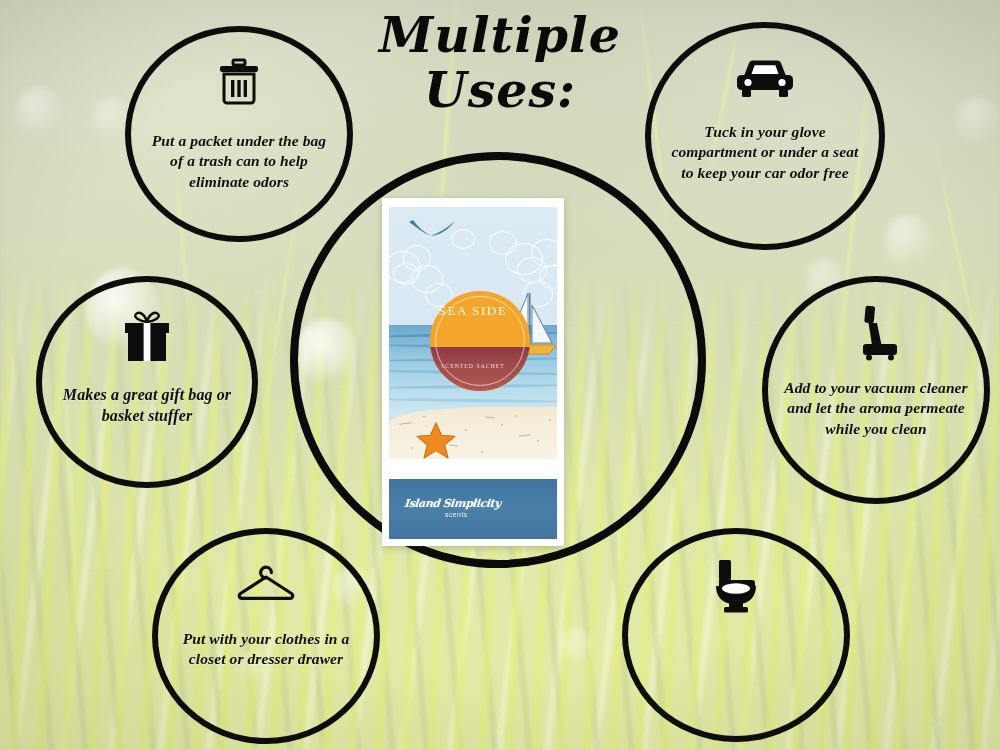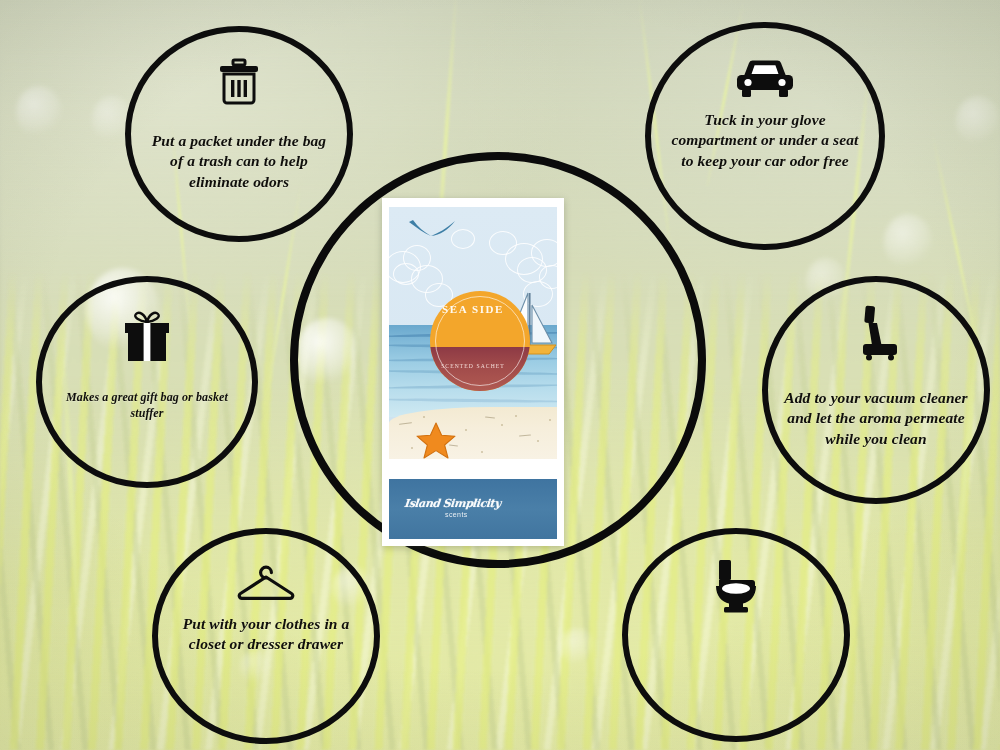--- a/index.html
+++ b/index.html
@@ -107,28 +107,28 @@
     font-weight:700;
     color:#100f0c;
     line-height:1.32;
     letter-spacing:.1px;
     padding:0 14px;
     text-shadow:0 1px 0 rgba(255,255,255,.25);
   }
 
   #b-trash{left:125px;top:26px;width:228px;height:216px;}
   #b-trash .txt{font-size:15.5px;margin-top:21px;}
-  #b-car{left:645px;top:22px;width:240px;height:228px;}
+  #b-car{left:645px;top:22px;width:240px;height:228px;gap:12px;}
   #b-car .txt{font-size:15.5px;margin-top:6px;}
   #b-gift{left:36px;top:276px;width:222px;height:212px;}
-  #b-gift .txt{font-size:12px;margin-top:22px;}
+  #b-gift .txt{font-size:16px;margin-top:16px;}
   #b-vac{left:762px;top:276px;width:228px;height:228px;}
-  #b-vac .txt{font-size:15.5px;margin-top:22px;}
+  #b-vac .txt{font-size:15.5px;margin-top:12px;}
   #b-hanger{left:152px;top:528px;width:228px;height:216px;}
-  #b-hanger .txt{font-size:15.5px;margin-top:8px;}
+  #b-hanger .txt{font-size:15.5px;margin-top:23px;}
   #b-toilet{left:622px;top:528px;width:228px;height:214px;}
   #b-toilet .txt{font-size:15.5px;margin-top:8px;}
 
   
   #center-circle{
     position:absolute;
     left:290px;top:152px;
     width:416px;height:416px;
     border-radius:50%;
     border:8px solid #0b0b0b;
@@ -195,21 +195,21 @@
     position:absolute;inset:5px;border-radius:50%;border:1.2px solid rgba(255,255,255,.6);
   }
   #sun .sun-lower{
     position:absolute;left:0;right:0;top:56%;bottom:0;
     background:linear-gradient(to bottom,#8d3a45 0%,#a04a4a 40%,#b05a52 100%);
   }
   #sun-title{
     position:absolute;left:0;right:0;top:38%;
     text-align:center;
     font-family:"Liberation Serif", serif;
-    font-size:11px;font-weight:700;letter-spacing:1.6px;
+    font-size:13px;font-weight:400;letter-spacing:1.6px;
     color:#fffaf0;
   }
   #sun-sub{
     position:absolute;left:0;right:0;top:62%;
     text-align:center;
     font-family:"Liberation Serif", serif;
     font-size:5.6px;font-weight:400;letter-spacing:1.1px;
     color:#f3dcd8;
   }
 
@@ -270,20 +270,24 @@
     <div class="bokeh" style="left:884px;top:214px;width:48px;height:56px;opacity:.6;"></div>
     <div class="bokeh" style="left:806px;top:258px;width:40px;height:46px;opacity:.5;"></div>
     <div class="bokeh" style="left:956px;top:96px;width:44px;height:50px;opacity:.5;"></div>
     <div class="bokeh" style="left:332px;top:566px;width:40px;height:44px;opacity:.55;"></div>
     <div class="bokeh" style="left:560px;top:628px;width:34px;height:38px;opacity:.5;"></div>
     <div class="bokeh" style="left:240px;top:650px;width:30px;height:34px;opacity:.45;"></div>
   </div>
 
   <div class="bg-layer bg-vignette"></div>
 
+  <div id="title">
+    <div>Multiple</div>
+    <div>Uses:</div>
+  </div>
 
   <div class="bubble" id="b-trash">
     <span class="icon" style="margin-top:26px;">
       <svg width="46" height="48" viewBox="0 0 46 48">
         <rect x="17" y="2" width="12" height="5" rx="1.5" fill="none" stroke="#0d0d0d" stroke-width="3"></rect>
         <rect x="4" y="8" width="38" height="6" rx="2" fill="#0d0d0d"></rect>
         <path d="M8 16 h30 v26 a3 3 0 0 1 -3 3 h-24 a3 3 0 0 1 -3 -3 z" fill="none" stroke="#0d0d0d" stroke-width="3"></path>
         <rect x="15" y="22" width="3.4" height="17" fill="#0d0d0d"></rect>
         <rect x="21.3" y="22" width="3.4" height="17" fill="#0d0d0d"></rect>
         <rect x="27.6" y="22" width="3.4" height="17" fill="#0d0d0d"></rect>

